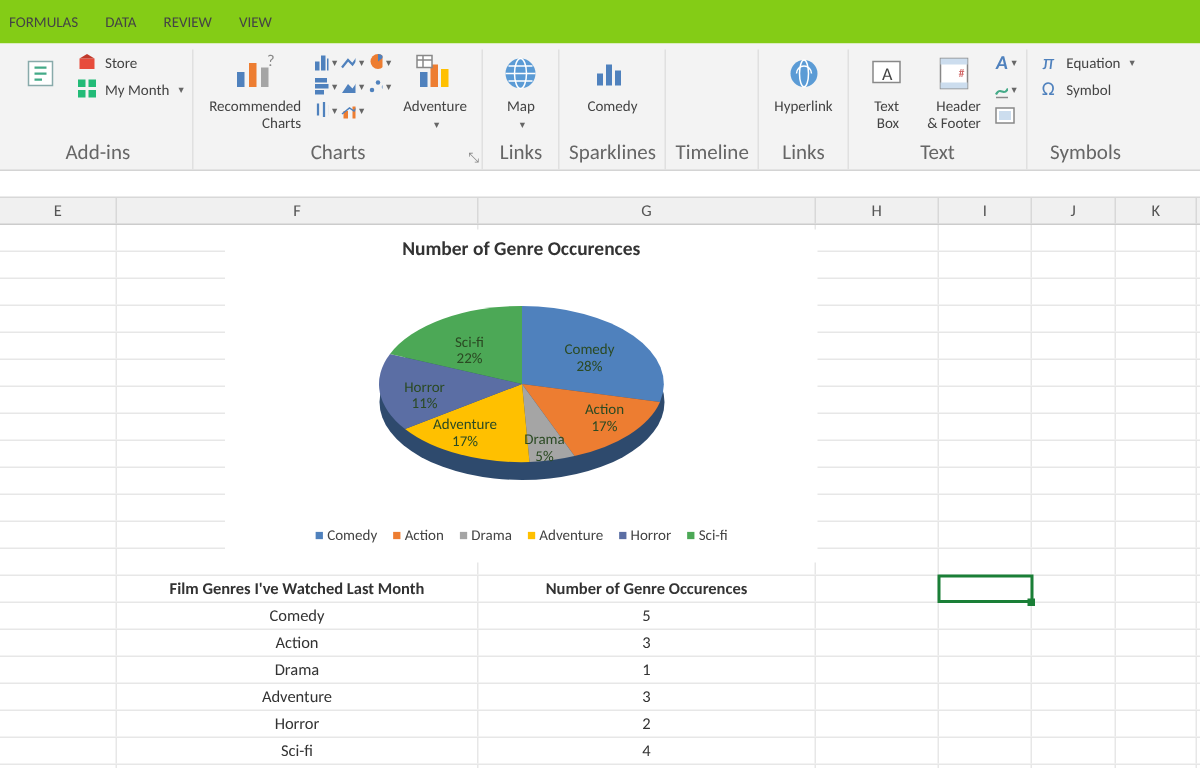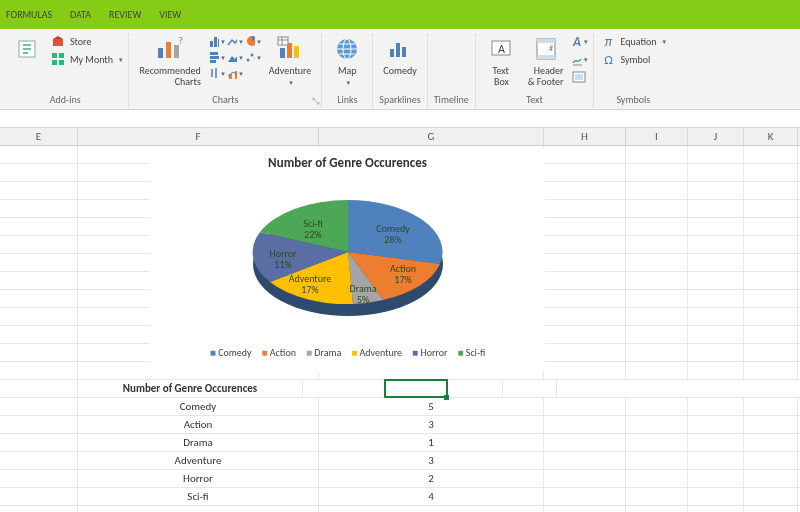--- a/index.html
+++ b/index.html
@@ -6,21 +6,21 @@
 body { background: #fff; width: 800px; height: 512px; overflow: hidden; font-size: 11px; color: #444; }
 
 
 .ribbon-tabs { display: flex; gap: 18px; padding: 8px 6px; background: #84cc16; font-size: 10px; color: #444; }
 .ribbon-tabs span { cursor: pointer; }
 
 
 .ribbon { display: flex; background: #f3f3f3; border-bottom: 1px solid #d4d4d4; padding: 4px 0 0 2px; }
 .group { display: flex; flex-direction: column; align-items: center; padding: 0 6px; border-right: 1px solid #e0e0e0; position: relative; }
 .group-items { display: flex; align-items: flex-start; gap: 4px; height: 58px; }
-.group-label { font-size: 10px; color: #666; padding: 2px 0 3px; }
+.group-label { font-size: 14px; color: #666; padding: 2px 0 3px; }
 .big-btn { display: flex; flex-direction: column; align-items: center; gap: 2px; padding: 2px 4px; min-width: 36px; cursor: pointer; }
 .big-btn .ic { width: 30px; height: 28px; display: flex; align-items: center; justify-content: center; }
 .big-btn .lbl { font-size: 10px; color: #444; text-align: right; line-height: 1.1; }
 .stack { display: flex; flex-direction: column; gap: 2px; }
 .row-item { display: flex; align-items: center; gap: 4px; font-size: 10px; cursor: pointer; }
 .mini-ic { width: 16px; height: 16px; display: flex; align-items: center; justify-content: center; }
 .dlaunch { position: absolute; right: 2px; bottom: 2px; font-size: 9px; color: #888; cursor: pointer; }
 .dd::after { content: "▾"; font-size: 7px; margin-left: 2px; color: #666; }
 
 
@@ -217,20 +217,35 @@
     </div>
     <div class="group-label">Sparklines</div>
   </div>
 
   <div class="group">
     <div class="group-items">
     </div>
     <div class="group-label">Timeline</div>
   </div>
 
+  <div class="group">
+    <div class="group-items">
+      <div class="big-btn">
+        <div class="ic">
+            <svg width="26" height="26">
+              <circle cx="13" cy="13" r="9" fill="#5b9bd5"></circle>
+              <path d="M8 13a5 5 0 0110 0" fill="none" stroke="#fff"></path>
+              <ellipse cx="13" cy="13" rx="3" ry="9" fill="none" stroke="#fff"></ellipse>
+            </svg>
+          </div>
+        <div class="lbl">Hyperlink</div>
+      </div>
+    </div>
+    <div class="group-label">Links</div>
+  </div>
 
   <div class="group">
     <div class="group-items">
       <div class="big-btn">
         <div class="ic">
             <svg width="24" height="24">
               <rect x="3" y="4" width="18" height="14" fill="#fff" stroke="#888"></rect>
               <text x="9" y="16" font-size="12" fill="#444">A</text>
             </svg>
           </div>
@@ -416,20 +431,21 @@
       <div class="cell colF"></div>
       <div class="cell colG"></div>
       <div class="cell colH"></div>
       <div class="cell colI"></div>
       <div class="cell colJ"></div>
       <div class="cell colK"></div>
     </div>
 
   <div class="grid-row">
     <div class="cell colE"></div>
+    <div class="cell colF bold">Film Genres I've Watched Last Month</div>
     <div class="cell colG bold">Number of Genre Occurences</div>
     <div class="cell colH"></div>
     <div class="cell colI sel-cell"></div>
     <div class="cell colJ"></div>
       <div class="cell colK"></div>
   </div>
 
   <div class="grid-row">
       <div class="cell colE"></div>
       <div class="cell colF">Comedy</div>

